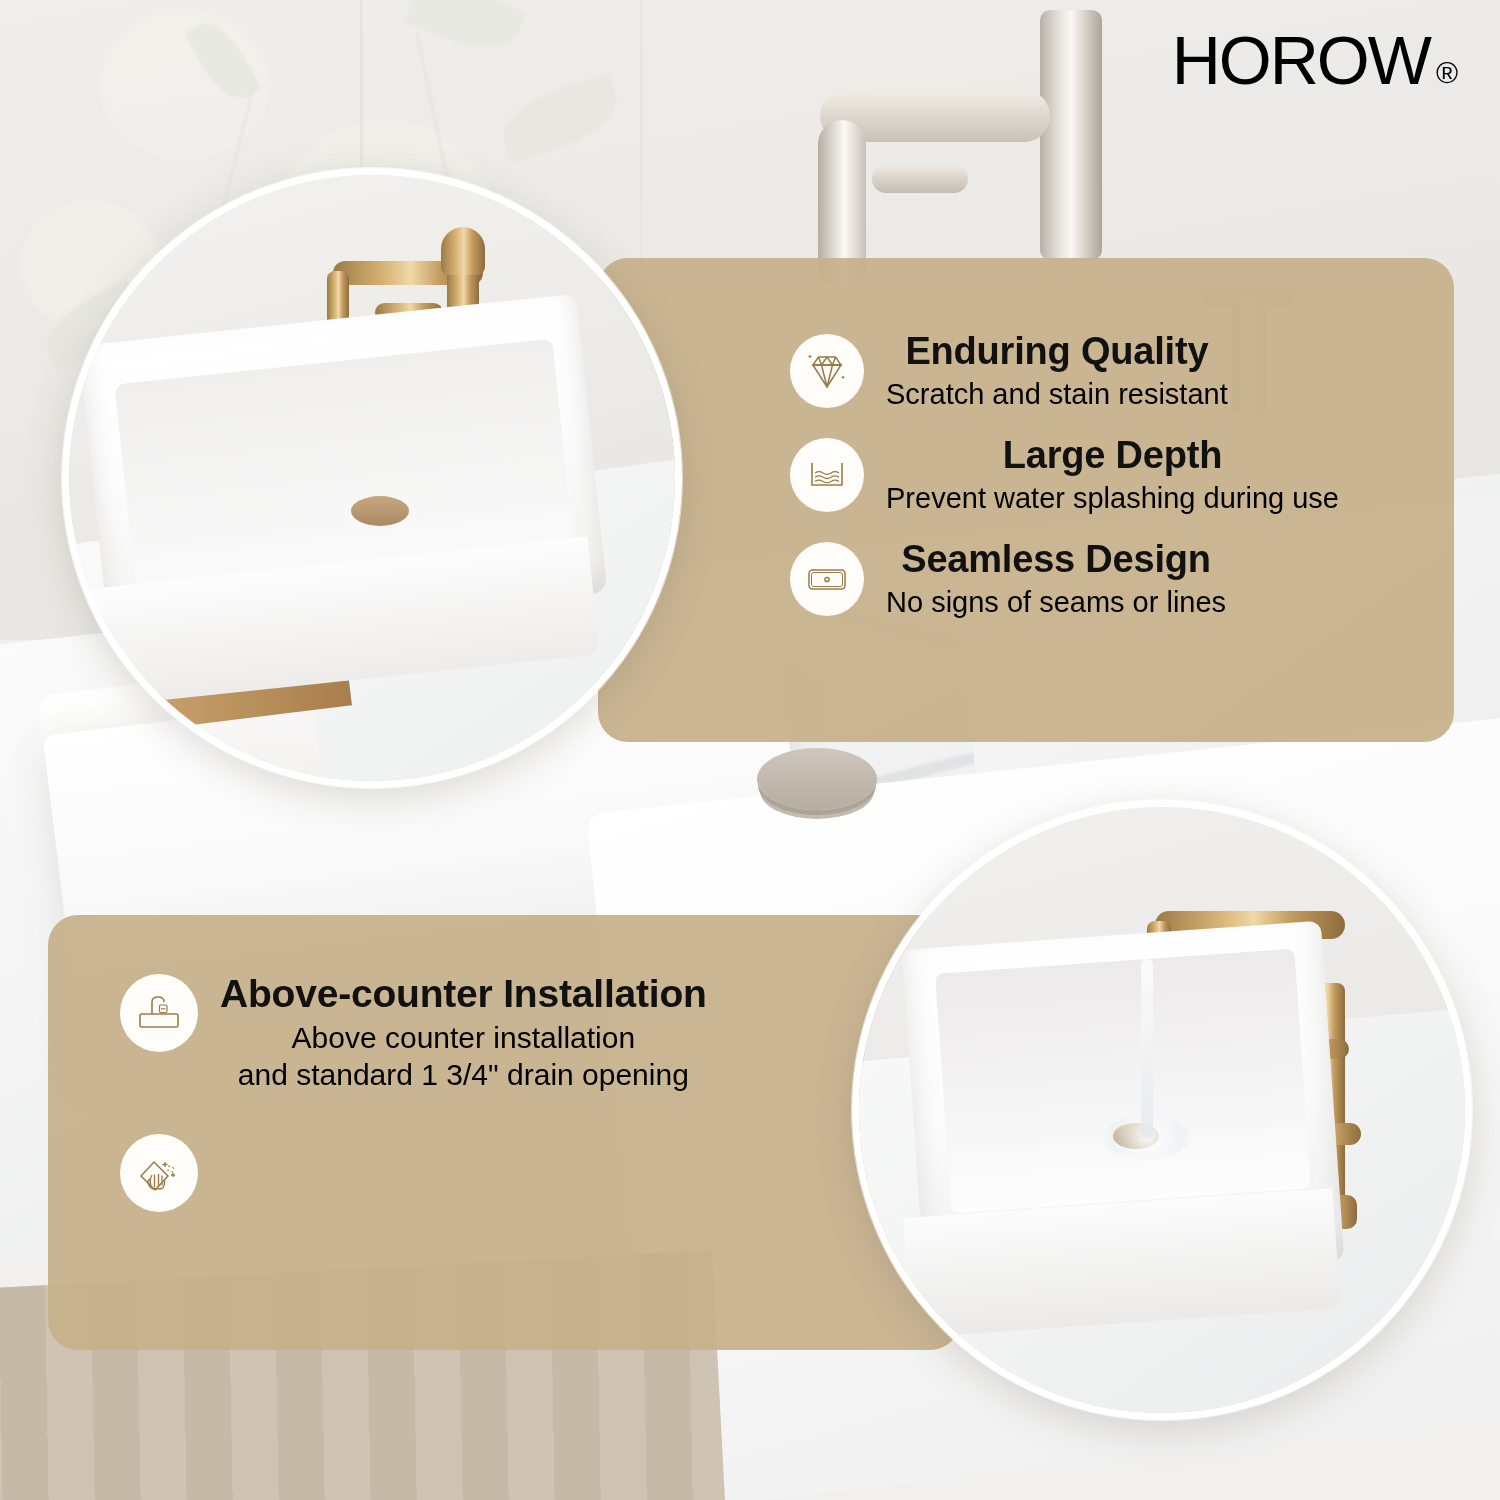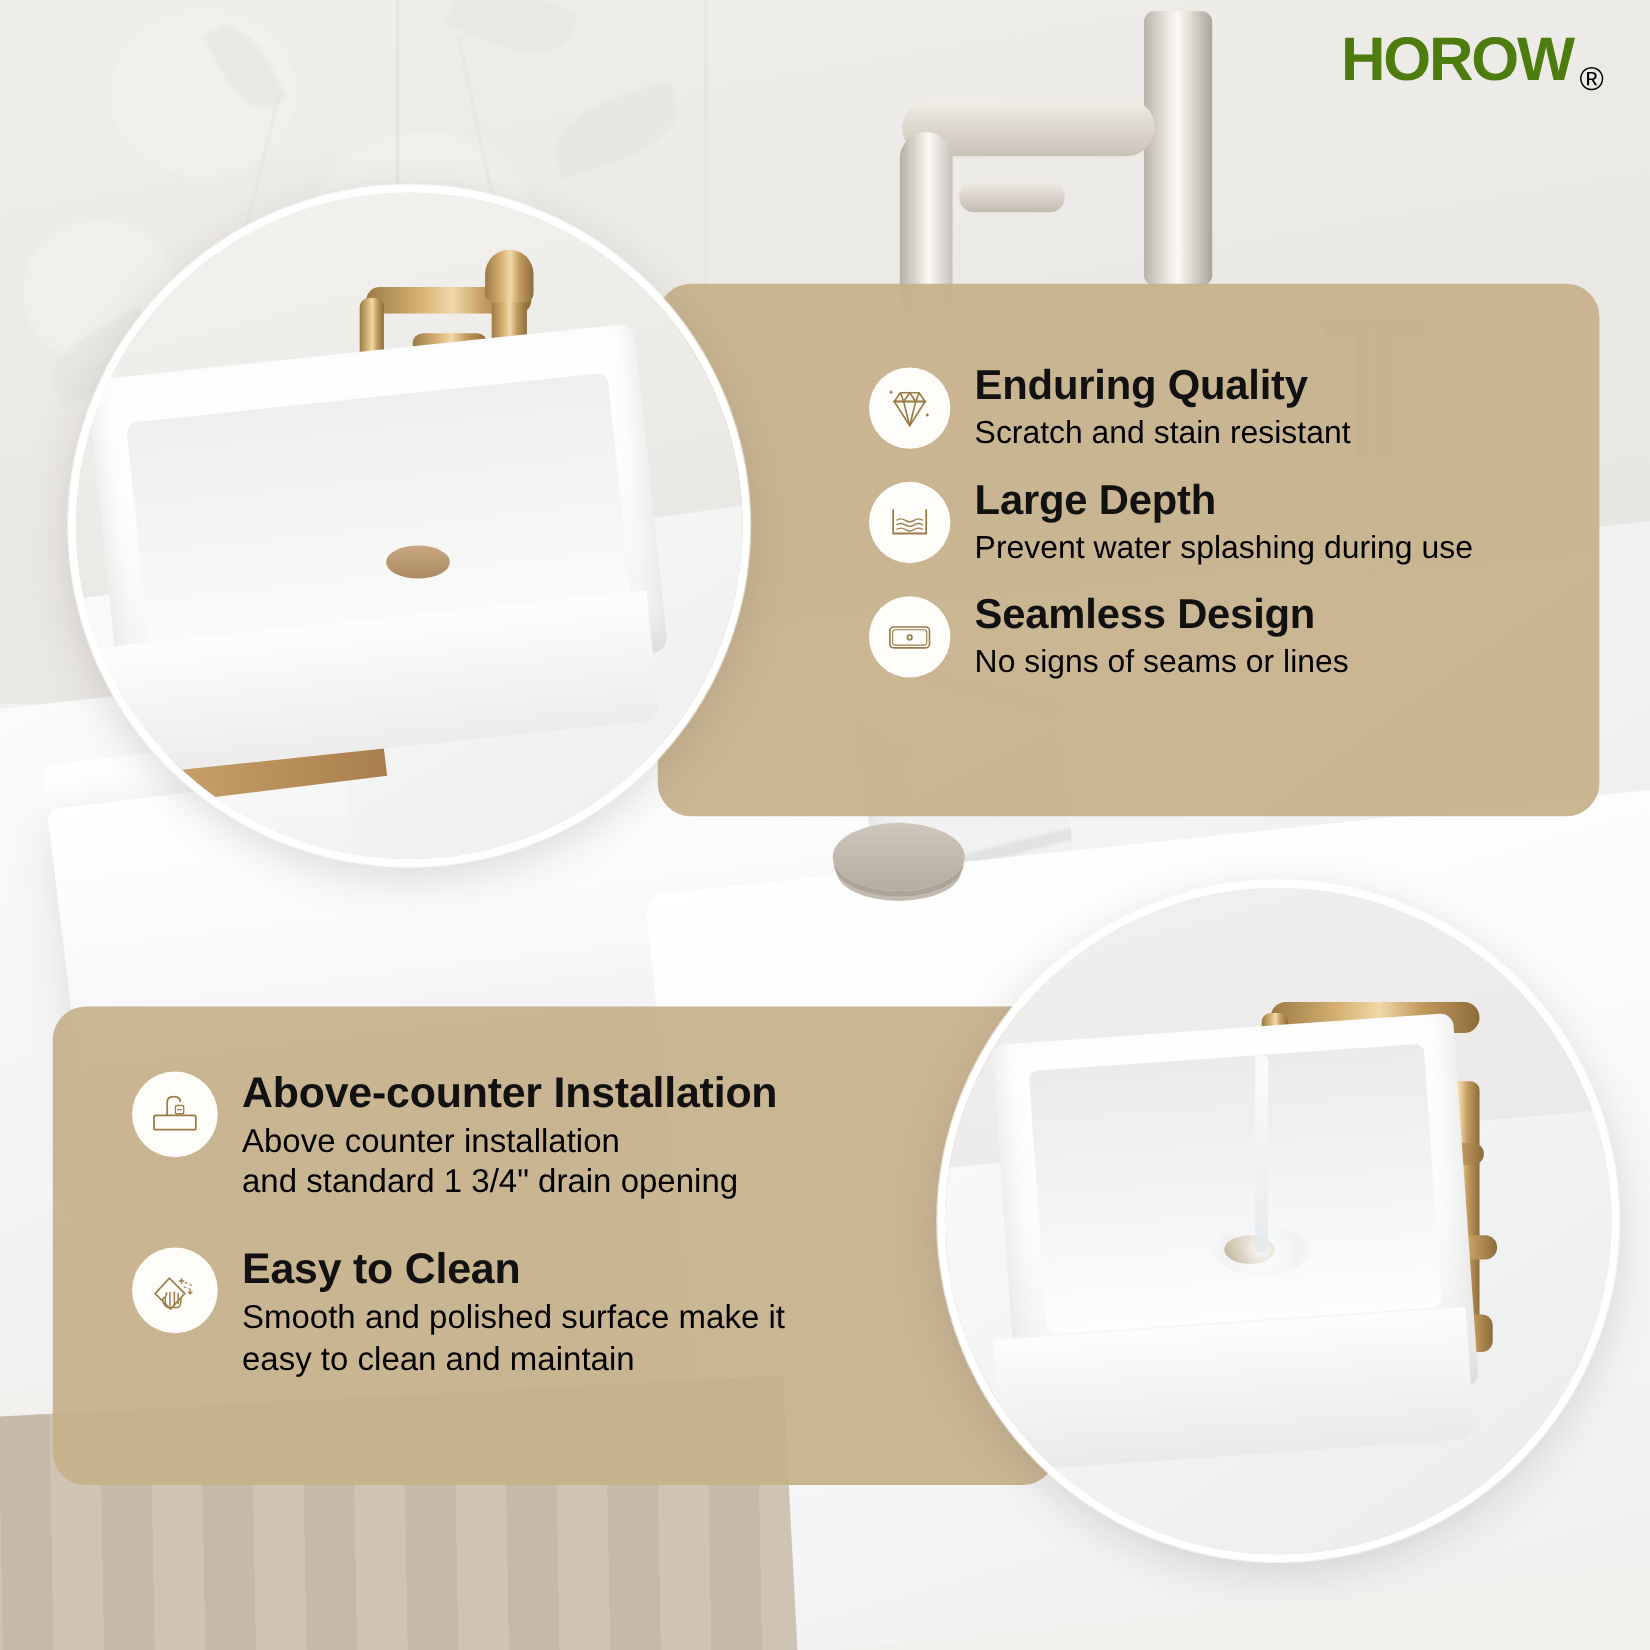--- a/index.html
+++ b/index.html
@@ -195,21 +195,21 @@
   .i1-fa-cap{position:absolute;left:376px;top:56px;width:44px;height:48px;border-radius:22px 22px 8px 8px;}
   .i1-fa-h1{position:absolute;left:310px;top:132px;width:68px;height:19px;border-radius:10px;}
   .i1-fa-h2{position:absolute;left:438px;top:160px;width:76px;height:20px;border-radius:10px;}
   .i1-fa-h2b{position:absolute;left:462px;top:168px;width:26px;height:62px;border-radius:8px;}
 
   
   .flist{position:absolute;}
   #features-top{ left:790px; top:330px; width:640px; }
   #features-bottom{ left:120px; top:972px; width:700px; }
 
-  .frow{display:flex;align-items:flex-start;}
+  .frow{display:flex;align-items:flex-start;text-align:center;}
   #features-top .frow{margin-bottom:22px;}
   #features-bottom .frow{margin-bottom:38px;}
 
   .ficon{
     flex:0 0 auto;width:74px;height:74px;border-radius:50%;
     background:#fffdf9;display:flex;align-items:center;justify-content:center;
     margin-right:22px;
   }
   #features-top .ficon{margin-top:4px;}
   #features-bottom .ficon{width:78px;height:78px;margin-top:2px;}
@@ -226,21 +226,21 @@
   }
   #features-bottom .ftitle{font-size:39px;}
   #features-bottom .fdesc{font-size:30px;}
 
   
   #logo{
     position:absolute;right:42px;top:26px;
     display:flex;align-items:flex-start;
   }
   .logo-text{
-    font-size:56px;font-weight:bold;color:#4d7c0f;
+    font-size:68px;font-weight:normal;color:#000000;
     letter-spacing:-2px;line-height:1;
     font-family:"Liberation Sans", sans-serif;
   }
   .logo-r{
     font-size:30px;color:#000;margin-left:6px;margin-top:32px;line-height:1;
   }
 </style>
 </head>
 <body>
 
@@ -419,25 +419,20 @@
       <svg width="48" height="48" viewBox="0 0 48 48" fill="none" stroke="#9A7B48" stroke-width="1.5">
         <path d="M6 27 L19 13 L33 27 L20 41 Z"></path>
         <path d="M16 38 q-2 -7 1 -12 M19.5 38.5 L19.5 25.5 M23.5 38 L23.5 25 M27 36.5 L27 26.5
                  M14.5 30 q-2.5 2 -1 5.5 q1.3 3 4 4.2 l9 0 q2.2 -1 2.6 -3.4 l0.6 -5" stroke-width="1.35"></path>
         <path d="M30 13 l0 5 M27.5 15.5 l5 0" stroke-width="1.3"></path>
         <path d="M38 24 l0 4 M36 26 l4 0" stroke-width="1.3"></path>
         <path d="M33 17 q5 0.5 7 4" stroke-width="1.1" stroke-dasharray="2.2 2.4"></path>
         <path d="M32 21 q4.5 0.5 6.3 3.2" stroke-width="1.1" stroke-dasharray="2.2 2.4"></path>
       </svg>
     </div>
-    <div class="ftext">
-      <div class="ftitle">Easy to Clean</div>
-      <div class="fdesc">Smooth and polished surface make it
-easy to clean and maintain</div>
-    </div>
   </div>
 
 </div>
 
 <div id="logo">
   <span class="logo-text">HOROW</span>
   <span class="logo-r">®</span>
 </div>
 
 </body></html>

